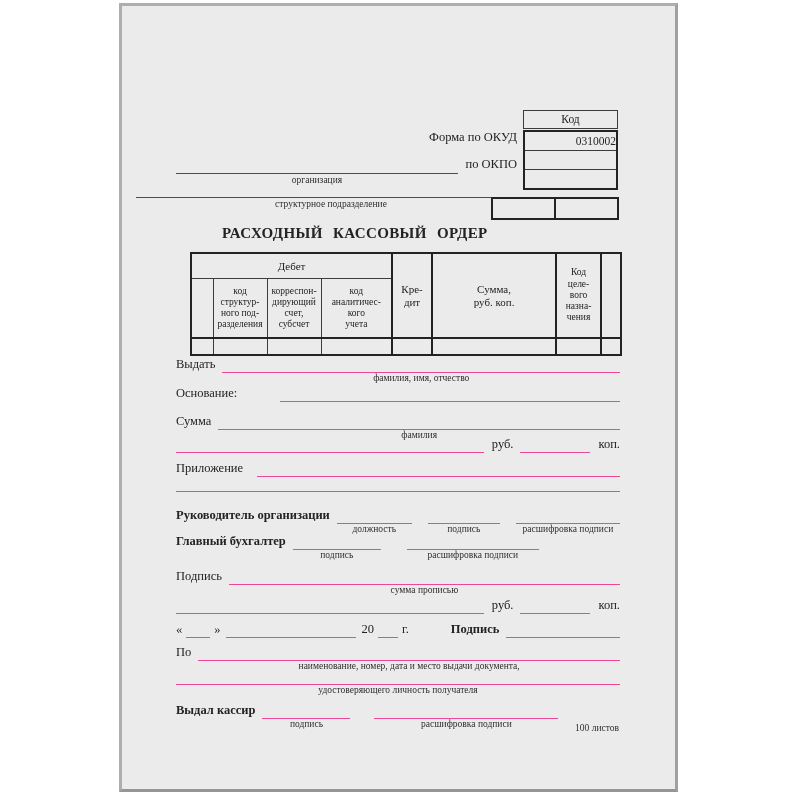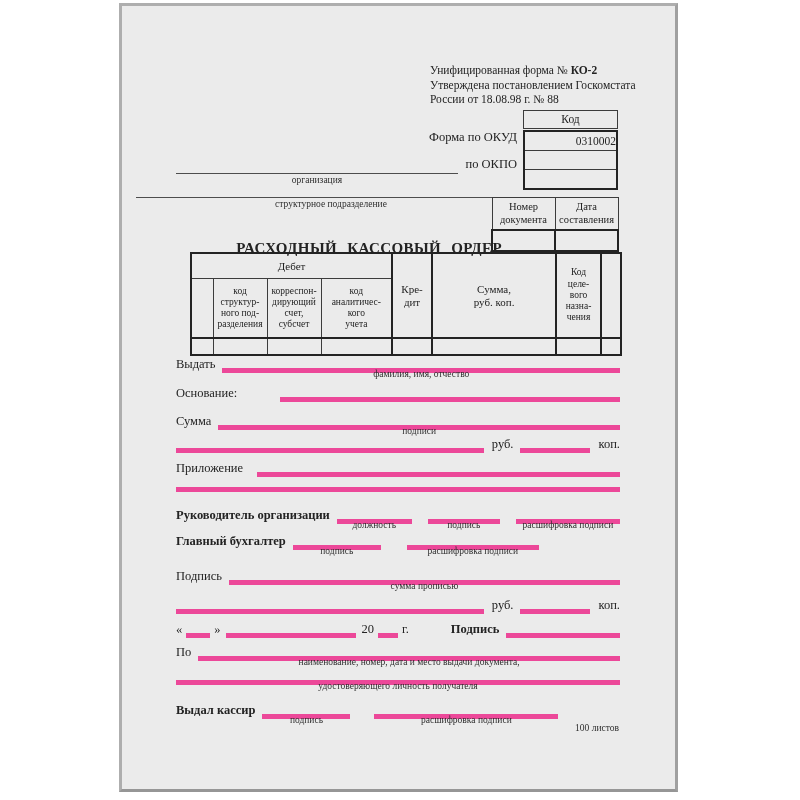--- a/index.html
+++ b/index.html
@@ -31,81 +31,70 @@
   .uline{position:absolute;border-bottom:1px solid #4d4d4d;height:14px;}
   .ucap{position:absolute;text-align:center;font-size:9.5px;color:#2e2e2e;}
 
   
   .docinfo{position:absolute;left:369px;top:191px;width:128px;border-collapse:collapse;table-layout:fixed;}
   .docinfo td{border:1px solid #3c3c3c;text-align:center;vertical-align:middle;
     font-size:10.5px;line-height:1.18;white-space:pre-line;padding:0;}
   .docinfo tr.h td{height:31px;}
   .docinfo tr.v td{height:19px;border:2px solid #232323;}
 
-  .title{position:absolute;left:100px;top:234px;width:280px;text-align:right;
+  .title{position:absolute;left:100px;top:219px;width:280px;text-align:left;
     font-weight:bold;font-size:15px;letter-spacing:.4px;word-spacing:6px;white-space:nowrap;}
 
   
   .acct{position:absolute;left:68px;top:246px;width:430px;border-collapse:collapse;table-layout:fixed;
     border:2px solid #232323;}
   .acct td{border:1px solid #3c3c3c;text-align:center;vertical-align:middle;
     font-size:9.5px;line-height:1.18;white-space:pre-line;padding:0 1px;}
   .acct .fz11{font-size:11px;}
   .acct tr.r1 td{height:24px;}
   .acct tr.r2 td{height:58px;}
   .acct tr.r3 td{height:15px;border-top:2px solid #232323;}
   .acct td.thk{border-left:2px solid #232323;}
 
   
   .frow{position:absolute;left:54px;right:55px;display:flex;align-items:flex-end;
     font-size:12.5px;white-space:nowrap;height:15px;}
   .frow .lbl{padding:0 0 1px 0;}
-  .frow .ln{flex:1 1 auto;border-bottom:5px solid #ec4899;height:15px;position:relative;margin-left:7px;}
+  .frow .ln{flex:1 1 auto;border-bottom:1px solid #ec4899;height:15px;position:relative;margin-left:7px;}
   .frow .ln.fix{flex:0 0 auto;}
   .frow .ln .cap{position:absolute;top:16px;left:-20px;right:-20px;text-align:center;
     font-size:9.5px;color:#2e2e2e;}
   .frow .sp{flex:0 0 auto;height:15px;}
   .note{position:absolute;font-size:9.5px;color:#2e2e2e;}
 </style>
 </head>
 <body>
 
 <div class="paper">
 <div class="sheet">
 
-  <div class="meta">
-    <div><span>Унифицированная форма № </span><b>КО-2</b></div>
-    <div>Утверждена постановлением Госкомстата</div>
-    <div>России от 18.08.98 г. № 88</div>
-  </div>
 
   <div class="sidelabel" style="top:124px;">Форма по ОКУД</div>
   <div class="sidelabel" style="top:151px;">по ОКПО</div>
   <div class="codebox">
     <div class="hdr">Код</div>
     <div class="vals">
       <div class="cell">0310002</div>
       <div class="cell"></div>
       <div class="cell"></div>
     </div>
   </div>
 
   <div class="uline" style="left:54px;top:153px;width:282px;"></div>
   <div class="ucap" style="left:54px;top:169px;width:282px;">организация</div>
   <div class="uline" style="left:14px;top:177px;width:390px;"></div>
   <div class="ucap" style="left:14px;top:193px;width:390px;">структурное подразделение</div>
 
   <table class="docinfo">
     <tbody>
-          <tr class="h">
-      <td>Номер
-документа</td>
-      <td>Дата
-составления</td>
-    </tr>
     <tr class="v">
       <td></td>
       <td></td>
     </tr>
   </tbody>
       </table>
 
   <div class="title">РАСХОДНЫЙ КАССОВЫЙ ОРДЕР</div>
 
   <table class="acct">
@@ -169,21 +158,21 @@
   </div>
 
   <div class="frow" style="top:381px;gap:36px;">
     <span class="lbl">Основание:</span>
     <span class="ln"></span>
   </div>
 
   <div class="frow" style="top:409px;">
     <span class="lbl">Сумма</span>
     <span class="ln">
-          <span class="cap">подписи</span>
+          <span class="cap">фамилия</span>
         </span>
   </div>
 
   <div class="frow" style="top:432px;">
     <span class="ln" style="margin-left:0;"></span>
     <span class="lbl" style="margin:0 0 0 8px;">руб.</span>
     <span class="ln fix" style="width:70px;"></span>
     <span class="lbl" style="margin-left:8px;">коп.</span>
   </div>
 

